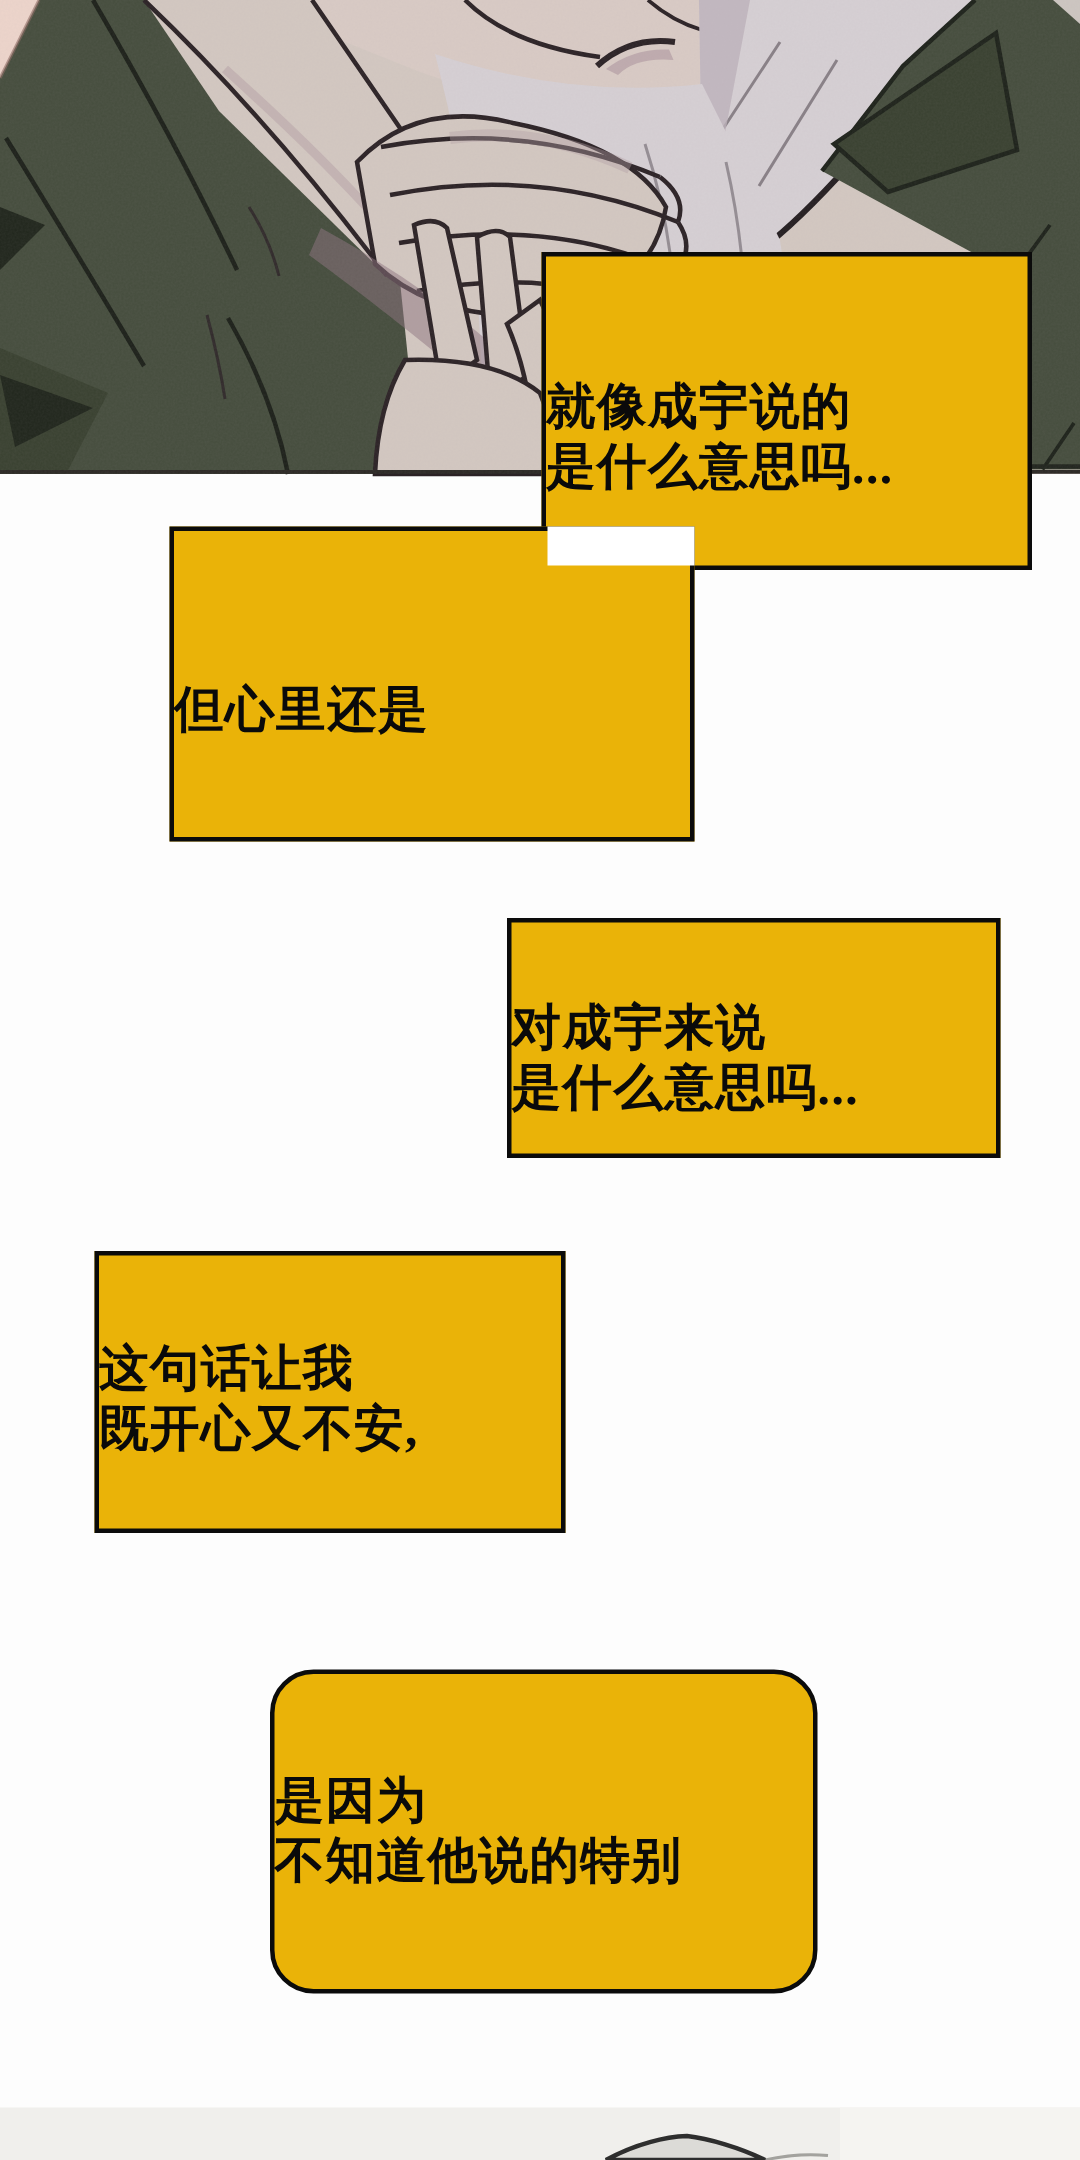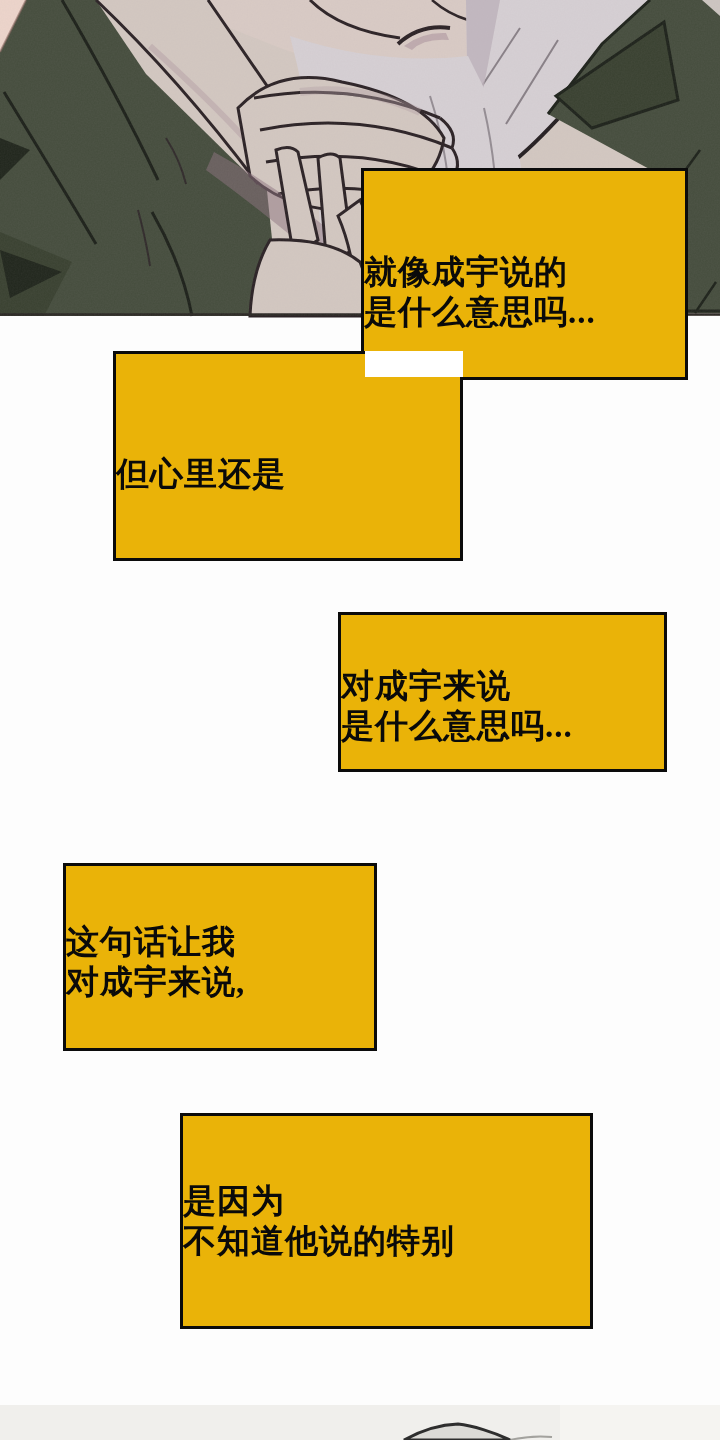--- a/index.html
+++ b/index.html
@@ -23,22 +23,22 @@
     color:#0a0a0a;
     font-size:33px;font-weight:700;
     line-height:40px;letter-spacing:1px;
     z-index:2;
     font-family:Liberation Serif, serif;
   }
   .cap-line{white-space:nowrap;}
   #cap1{left:361px;top:168px;width:327px;height:212px;padding-top:36px;z-index:2;}
   #cap2{left:113px;top:351px;width:350px;height:210px;padding-top:36px;z-index:3;}
   #cap3{left:338px;top:612px;width:329px;height:160px;padding-top:28px;}
-  #cap4{left:63px;top:834px;width:314px;height:188px;padding-top:10px;margin-top:29px;}
-  #cap5{left:180px;top:1113px;width:413px;height:216px;}
+  #cap4{left:63px;top:834px;width:314px;height:188px;padding-top:10px;}
+  #cap5{left:180px;top:1113px;width:365px;height:216px;border-radius:29px;}
   .patch{
     position:absolute;left:365px;top:351px;width:98px;height:26px;
     background:#ffffff;z-index:4;
   }
 </style>
 </head>
 <body>
 
 <div class="page">
 
@@ -133,21 +133,21 @@
 
   <div class="patch"></div>
 
   <div class="cap" id="cap3">
     <div class="cap-line">对成宇来说</div>
     <div class="cap-line">是什么意思吗...</div>
   </div>
 
   <div class="cap" id="cap4">
     <div class="cap-line">这句话让我</div>
-    <div class="cap-line">对成宇来说,</div>
+    <div class="cap-line">既开心又不安,</div>
   </div>
 
   <div class="cap" id="cap5">
     <div class="cap-line">是因为</div>
     <div class="cap-line">不知道他说的特别</div>
   </div>
 
   <svg id="next-strip" width="720" height="45" viewBox="0 0 720 45">
     <rect x="0" y="10" width="720" height="35" fill="#f0efec"></rect>
     <rect x="560" y="10" width="160" height="35" fill="#f5f4f1"></rect>

